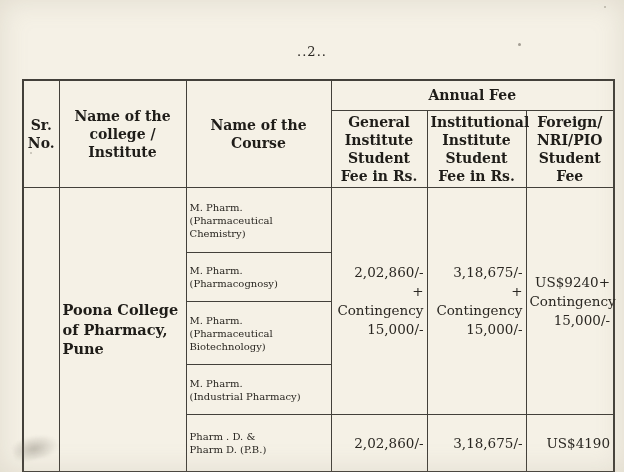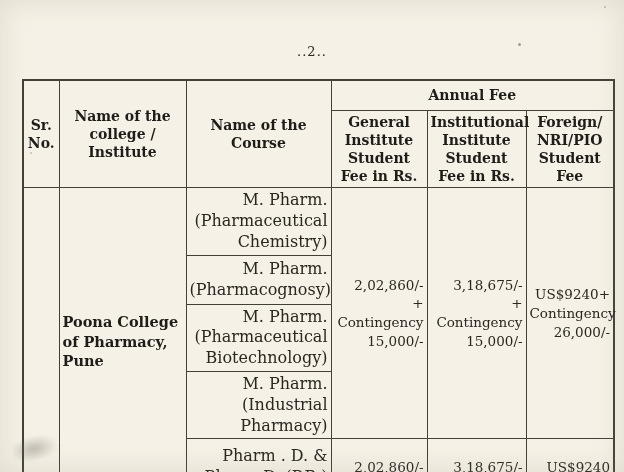--- a/index.html
+++ b/index.html
@@ -54,22 +54,22 @@
   tr.r4{height:50px;}
   tr.r5{height:57px;}
   td.sr-cell{background:transparent;}
   td.college{
     font-weight:bold;color:var(--ink-bold);
     font-size:14.5px;line-height:1.36;
     text-align:left;vertical-align:middle;
     padding-left:10px;
   }
   td.course{
-    font-size:16px;line-height:1.3;
-    text-align:right;vertical-align:middle;
+    font-size:10px;line-height:1.3;
+    text-align:left;vertical-align:middle;
     color:var(--ink);
     padding-left:1px;padding-right:1px;
   }
   td.fee{
     font-size:13.5px;line-height:1.4;
     text-align:right;vertical-align:middle;
     padding-right:8px;
   }
   td.fee-foreign{padding-right:1px;}
   td.fee-last{
@@ -150,41 +150,41 @@
         <td rowspan="4" class="fee">2,02,860/-
 +
 Contingency
 15,000/-</td>
         <td rowspan="4" class="fee">3,18,675/-
 +
 Contingency
 15,000/-</td>
         <td rowspan="4" class="fee fee-foreign">US$9240+
 Contingency
-26,000/-</td>
+15,000/-</td>
       </tr>
       <tr class="r2">
         <td class="course">M. Pharm.
 (Pharmacognosy)</td>
       </tr>
       <tr class="r3">
         <td class="course">M. Pharm.
 (Pharmaceutical
 Biotechnology)</td>
       </tr>
       <tr class="r4">
         <td class="course">M. Pharm.
 (Industrial Pharmacy)</td>
       </tr>
       <tr class="r5">
         <td class="course">Pharm . D. &amp;
 Pharm D. (P.B.)</td>
         <td class="fee-last">2,02,860/-</td>
         <td class="fee-last">3,18,675/-</td>
-        <td class="fee-last">US$9240</td>
+        <td class="fee-last">US$4190</td>
       </tr>
     </tbody>
   </table>
 
   <div class="smudge"></div>
   <div class="speck1"></div>
   <div class="speck2"></div>
   <div class="speck3"></div>
 
 </div>

